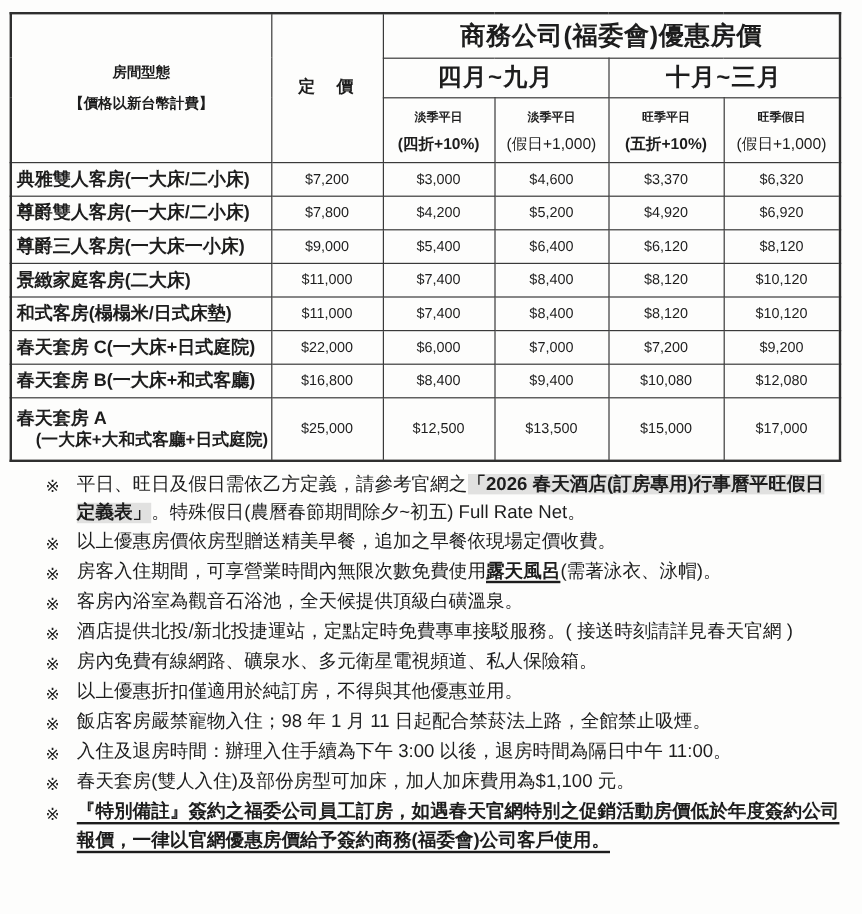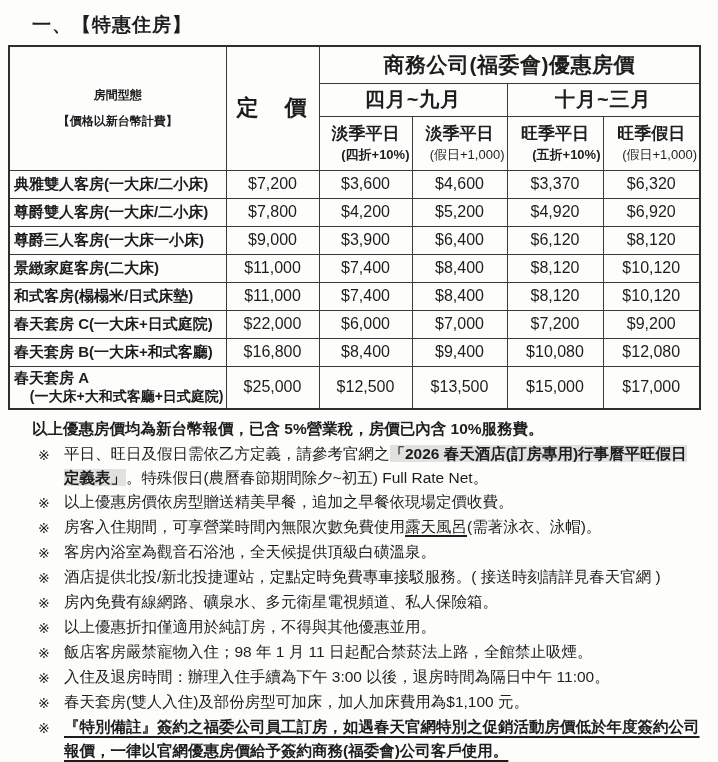--- a/index.html
+++ b/index.html
@@ -27,69 +27,68 @@
   }
   .rate-table th, .rate-table td {
     border: 1.5px solid #3a3a3a;
     padding: 0 2px;
     overflow: hidden;
   }
   .rate-table th { font-weight: bold; text-align: center; }
   .th-group  { font-size: 21px; height: 37px; letter-spacing: .5px; }
   .th-period { font-size: 20px; height: 33px; letter-spacing: 1px; }
   .th-room   { font-size: 12px; line-height: 26px; }
-  .th-list   { font-size: 22px; letter-spacing: 2px; margin-top: 42px; }
+  .th-list   { font-size: 14px; letter-spacing: 2px; margin-top: 42px; }
   .th-sub    { height: 54px; }
-  .th-sub .main { font-size: 17px; display: block; line-height: 24px; }
-  .th-sub .sub  { font-size: 13px; font-weight: normal; display: block; line-height: 18px; text-align: right; }
+  .th-sub .main { font-size: 10px; display: block; line-height: 24px; }
+  .th-sub .sub  { font-size: 13px; font-weight: normal; display: block; line-height: 18px; }
   .th-sub .sub.bold { font-weight: bold; }
 
   .rate-table tbody tr { height: 28px; }
-  .rate-table tbody tr.tall { height: 43px; margin-top: 28px; }
+  .rate-table tbody tr.tall { height: 53px; margin-top: 28px; }
   td.room {
     text-align: left; font-weight: bold;
     font-size: 15px; padding-left: 4px;
     white-space: nowrap;
   }
   td.room .line2 { font-weight: bold; font-size: 14px; text-align: right; }
-  td.price { text-align: center; font-size: 16px; }
+  td.price { text-align: center; font-size: 12px; }
 
   .notes { margin-top: 7px; font-size: 15.5px; }
   .notes-intro {
     font-weight: bold;
     margin: 0 0 1px 24px;
     line-height: 24px;
   }
   .note { display: flex; line-height: 24px; }
   .note .marker { flex: none; width: 26px; margin-left: 30px; font-size: 14px; padding-top: 1px; }
   .note .body { flex: 1; padding-right: 6px; }
   .hl {
     font-weight: bold;
     background: #e1e1e0;
   }
   .ul-bold {
-    font-weight: normal;
+    font-weight: bold;
     text-decoration: underline;
     text-underline-offset: 3px;
     text-decoration-thickness: 1.5px;
     text-align: center;
   }
   .strong-note {
     font-weight: bold;
     text-decoration: underline;
     text-underline-offset: 3.5px;
     text-decoration-thickness: 1.5px;
   }
 </style>
 </head>
 <body>
 
 <div class="page">
 
-  <div class="doc-title">一、【特惠住房】</div>
 
   <table class="rate-table">
     <colgroup>
       <col style="width:217px">
         <col style="width:93px">
         <col style="width:93px">
       <col style="width:95px">
         <col style="width:96px">
         <col style="width:97px">
     </colgroup>
@@ -122,37 +121,37 @@
         <th class="th-sub">
           <span class="main">旺季假日</span>
           <span class="sub">(假日+1,000)</span>
         </th>
       </tr>
     </thead>
     <tbody>
       <tr>
         <td class="room">典雅雙人客房(一大床/二小床)</td>
         <td class="price">$7,200</td>
-        <td class="price">$3,600</td>
+        <td class="price">$3,000</td>
         <td class="price">$4,600</td>
         <td class="price">$3,370</td>
         <td class="price">$6,320</td>
       </tr>
       <tr>
         <td class="room">尊爵雙人客房(一大床/二小床)</td>
         <td class="price">$7,800</td>
         <td class="price">$4,200</td>
         <td class="price">$5,200</td>
         <td class="price">$4,920</td>
         <td class="price">$6,920</td>
       </tr>
       <tr>
         <td class="room">尊爵三人客房(一大床一小床)</td>
         <td class="price">$9,000</td>
-        <td class="price">$3,900</td>
+        <td class="price">$5,400</td>
         <td class="price">$6,400</td>
         <td class="price">$6,120</td>
         <td class="price">$8,120</td>
       </tr>
       <tr>
         <td class="room">景緻家庭客房(二大床)</td>
         <td class="price">$11,000</td>
         <td class="price">$7,400</td>
         <td class="price">$8,400</td>
         <td class="price">$8,120</td>
@@ -190,21 +189,20 @@
         <td class="price">$25,000</td>
         <td class="price">$12,500</td>
         <td class="price">$13,500</td>
         <td class="price">$15,000</td>
         <td class="price">$17,000</td>
       </tr>
     </tbody>
   </table>
 
   <div class="notes">
-    <div class="notes-intro">以上優惠房價均為新台幣報價，已含 5%營業稅，房價已內含 10%服務費。</div>
 
     <div class="note">
       <span class="marker">※</span>
       <span class="body"><span>平日、旺日及假日需依乙方定義，請參考官網之</span><span class="hl">「2026 春天酒店(訂房專用)行事曆平旺假日定義表」</span><span>。特殊假日(農曆春節期間除夕~初五) Full Rate Net。</span></span>
     </div>
 
     <div class="note">
       <span class="marker">※</span>
       <span class="body">以上優惠房價依房型贈送精美早餐，追加之早餐依現場定價收費。</span>
     </div>

